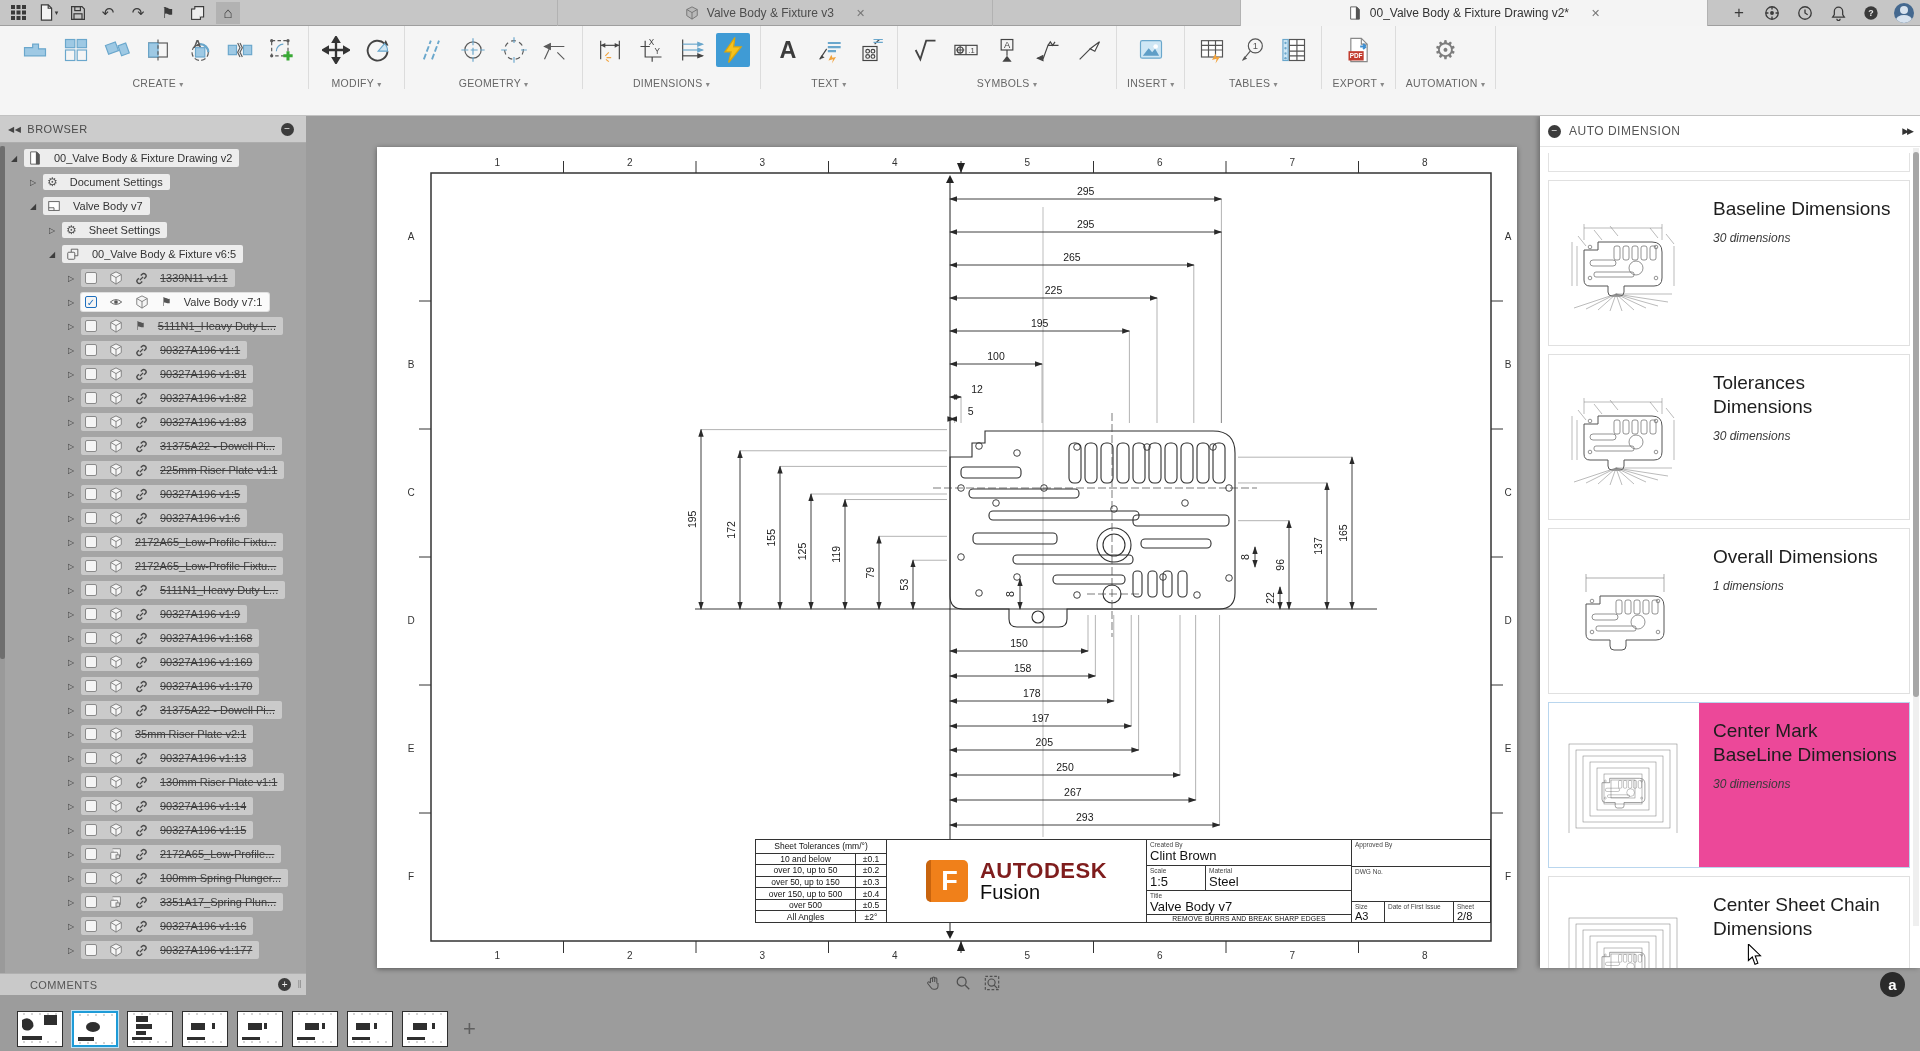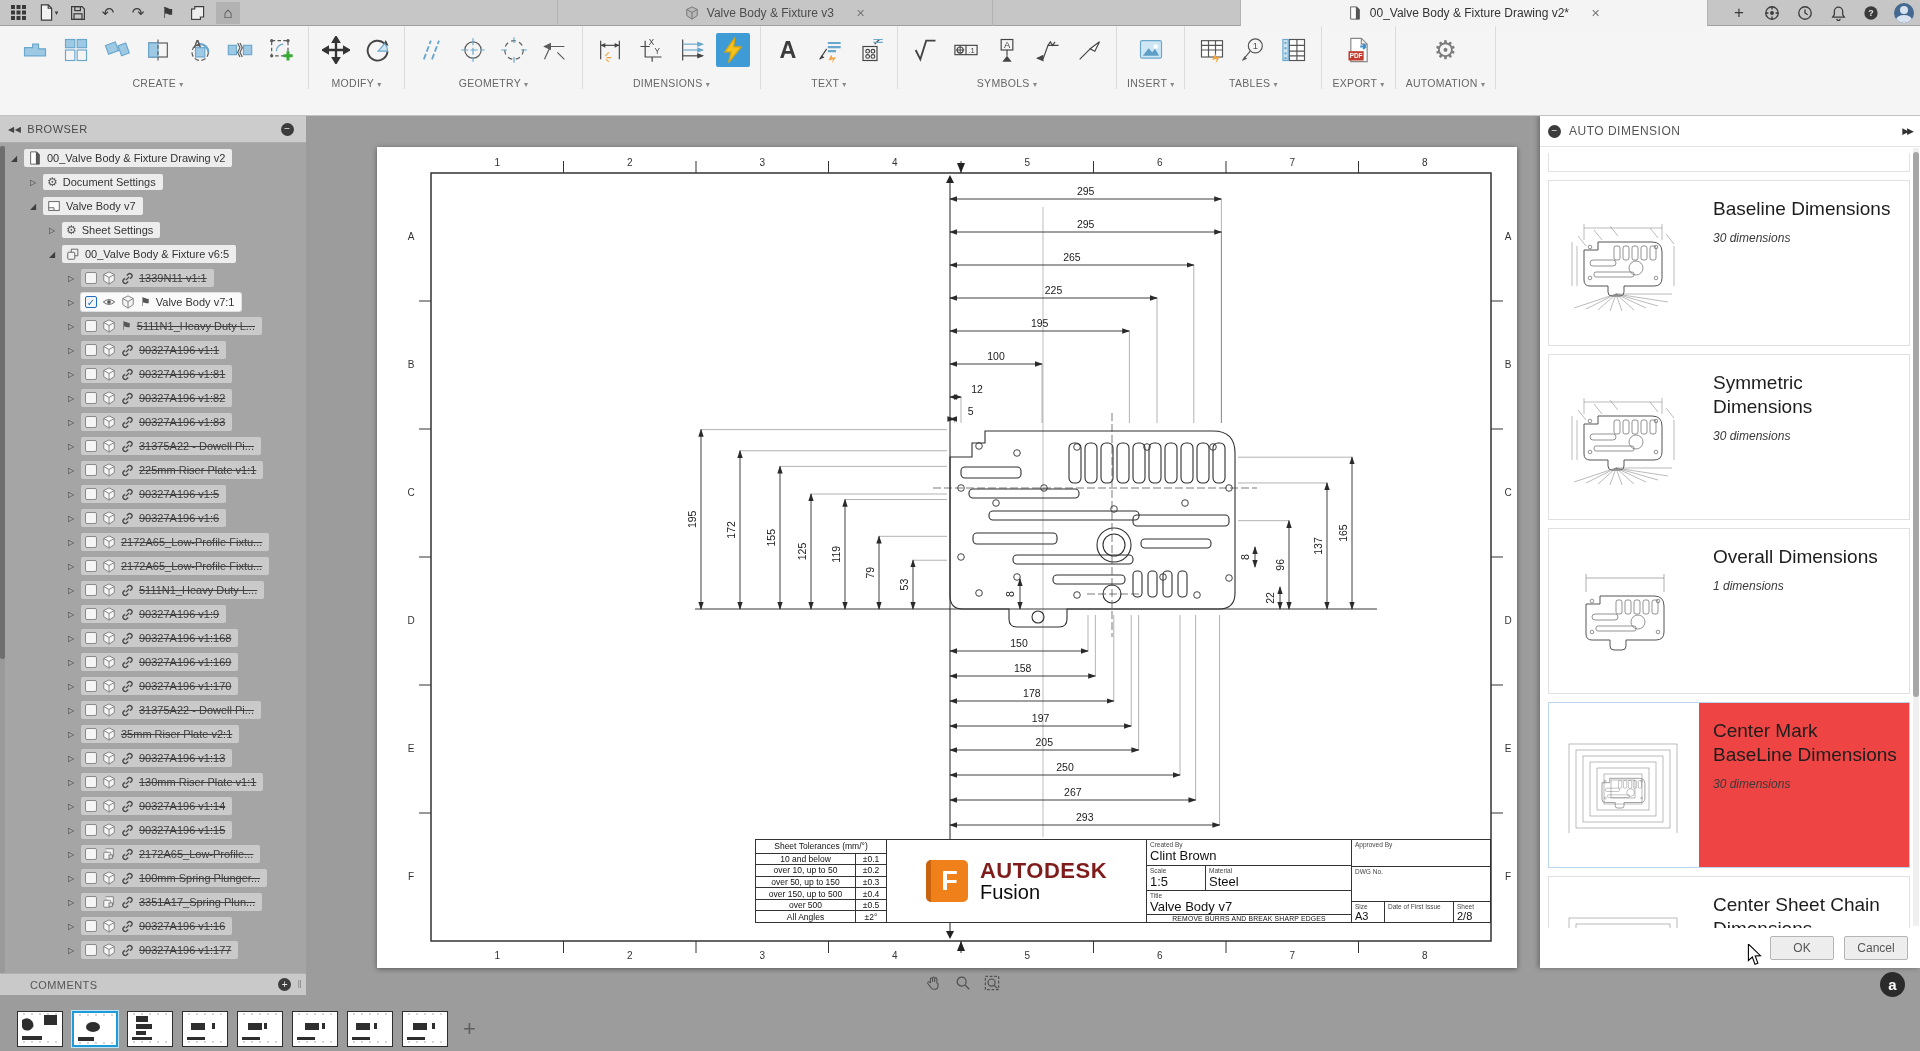--- a/index.html
+++ b/index.html
@@ -77,21 +77,21 @@
   
   .browser{position:absolute;left:0;top:0;width:306px;height:879px;background:rgba(166,166,166,.93);}
   .b-head{height:26px;background:#cccccc;display:flex;align-items:center;font-size:11px;color:#4a4a4a;
           letter-spacing:.5px;border-bottom:1px solid #adadad;}
   .b-head .coll{font-size:8px;color:#444;padding:0 6px 0 8px;cursor:pointer;}
   .dotminus{width:13px;height:13px;border-radius:50%;background:#3c3c3c;color:#eee;display:flex;align-items:center;
             justify-content:center;font-size:10px;line-height:1;cursor:pointer;}
   .b-tree{position:absolute;left:6px;top:30px;right:0;bottom:21px;overflow:hidden;}
   .trow{height:24px;display:flex;align-items:center;gap:4px;}
   .tri{width:12px;text-align:center;font-size:8px;color:#3d3d3d;cursor:pointer;flex:none;}
-  .chip{display:inline-flex;align-items:center;gap:5px;background:rgba(208,208,208,.85);border-radius:2px;
+  .chip{display:inline-flex;align-items:center;gap:12px;background:rgba(208,208,208,.85);border-radius:2px;
         padding:2px 7px 2px 4px;font-size:11px;color:#333;cursor:pointer;white-space:nowrap;}
   .chip.light{background:rgba(240,240,240,.95);}
   .chip.sel{background:#fafafa;box-shadow:0 0 0 1px #e0e0e0;}
   .chip .nm.struck{text-decoration:line-through;color:#3f3f3f;}
   .cb{width:12px;height:12px;background:#f5f5f5;border:1px solid #8a8a8a;border-radius:2px;box-sizing:border-box;
       display:flex;align-items:center;justify-content:center;font-size:10px;color:#1f6fbe;flex:none;cursor:pointer;}
   .cb.on{border-color:#1f6fbe;}
   .gly{font-size:12px;color:#555;line-height:1;flex:none;}
   .chip svg{flex:none;display:block;}
   .b-scroll{position:absolute;left:0;top:30px;width:5px;bottom:21px;background:#9a9a9a;}
@@ -105,21 +105,21 @@
   
   .autodim{position:absolute;right:0;top:0;width:380px;height:852px;background:#ffffff;
            box-shadow:-2px 0 5px rgba(0,0,0,.3);display:flex;flex-direction:column;}
   .ad-head{height:30px;display:flex;align-items:center;border-bottom:1px solid #e4e4e4;flex:none;}
   .ad-head .ttl{flex:1;font-size:12px;color:#555;letter-spacing:.5px;padding-left:8px;}
   .ad-head .pin{font-size:9px;color:#333;padding-right:8px;cursor:pointer;letter-spacing:-2px;}
   .ad-head .dotminus{margin-left:8px;}
   .ad-cards{flex:1;overflow:hidden;padding:6px 10px 0 8px;position:relative;}
   .card-sliver{height:18px;border:1px solid #e2e2e2;border-top:none;margin-bottom:8px;background:#fff;}
   .card{height:164px;border:1px solid #e0e0e0;background:#fff;margin-bottom:8px;display:flex;cursor:pointer;}
-  .card.sel{background:#ef4444;border-color:#b9d6ee;}
+  .card.sel{background:#ec4899;border-color:#b9d6ee;}
   .card .thumb{width:150px;height:100%;background:#fff;flex:none;display:flex;align-items:center;justify-content:center;}
   .card .meta{flex:1;padding:16px 10px 0 14px;}
   .card .c-title{font-size:19px;font-weight:normal;color:#1d1d1d;line-height:1.25;}
   .card .c-count{font-size:12px;font-style:italic;color:#3a3a3a;margin-top:10px;}
   .ad-scroll{position:absolute;right:1px;top:32px;width:6px;bottom:42px;background:#efefef;}
   .ad-scroll .thumb{position:absolute;left:0;width:6px;top:4px;height:70%;background:#a6a6a6;border-radius:3px;}
   .ad-foot{height:40px;flex:none;display:flex;align-items:center;justify-content:flex-end;gap:10px;padding-right:12px;}
   .btn{min-width:62px;height:22px;background:#ededed;border:1px solid #b5b5b5;border-radius:2px;
        font-size:12px;color:#555;display:flex;align-items:center;justify-content:center;cursor:pointer;}
   
@@ -1424,21 +1424,21 @@
                 <line x1="110" y1="30" x2="110" y2="70"></line>
                 <line x1="14" y1="20" x2="22" y2="30"></line>
                 <line x1="30" y1="14" x2="38" y2="24"></line>
                 <line x1="46" y1="10" x2="54" y2="20"></line>
                 <line x1="86" y1="12" x2="94" y2="22"></line>
                 <line x1="102" y1="18" x2="110" y2="28"></line>
               </g>
             </svg>
           </div>
           <div class="meta">
-            <div class="c-title">Symmetric Dimensions</div>
+            <div class="c-title">Tolerances Dimensions</div>
             <div class="c-count">30 dimensions</div>
           </div>
         </div>
         <div class="card">
           <div class="thumb">
             <svg width="120" height="95" viewBox="0 0 120 95">
               <g transform="translate(2,6) scale(1.0)">
                 <path d="M20,34 L34,34 L34,26 L88,26 Q98,26 98,36 L98,62 Q98,70 90,70 L60,70 L60,76 Q60,80 56,80 L48,80 Q44,80 44,76 L44,70 L26,70 Q20,70 20,64 Z" fill="none" stroke="#555" stroke-width="1"></path>
                 <g fill="none" stroke="#666" stroke-width=".7">
                   <rect x="50" y="30" width="6" height="14" rx="2"></rect>
@@ -1535,24 +1535,20 @@
             </svg>
           </div>
           <div class="meta">
             <div class="c-title">Center Sheet Chain Dimensions</div>
           </div>
         </div>
       </div>
     <div class="ad-scroll">
         <div class="thumb"></div>
       </div>
-    <div class="ad-foot">
-      <div class="btn">OK</div>
-      <div class="btn">Cancel</div>
-    </div>
   </div>
 
   <div class="navtools">
     <div class="nt">
       <svg width="16" height="16" viewBox="0 0 18 18" fill="none" stroke="#4f4f4f" stroke-width="1.2">
           <path d="M5 9 V4.5 a1.2 1.2 0 0 1 2.4 0 V8 M7.4 8 V3.5 a1.2 1.2 0 0 1 2.4 0 V8 M9.8 8 V4.2 a1.2 1.2 0 0 1 2.4 0 V9.5 M5 9 L4 8 a1.3 1.3 0 0 0 -2 1.6 L5.5 14 a4 4 0 0 0 3.6 2 H10 a3.5 3.5 0 0 0 3.5 -3.5 V9"></path>
         </svg>
     </div>
     <div class="nt">
       <svg width="16" height="16" viewBox="0 0 18 18" fill="none" stroke="#4f4f4f" stroke-width="1.4">

